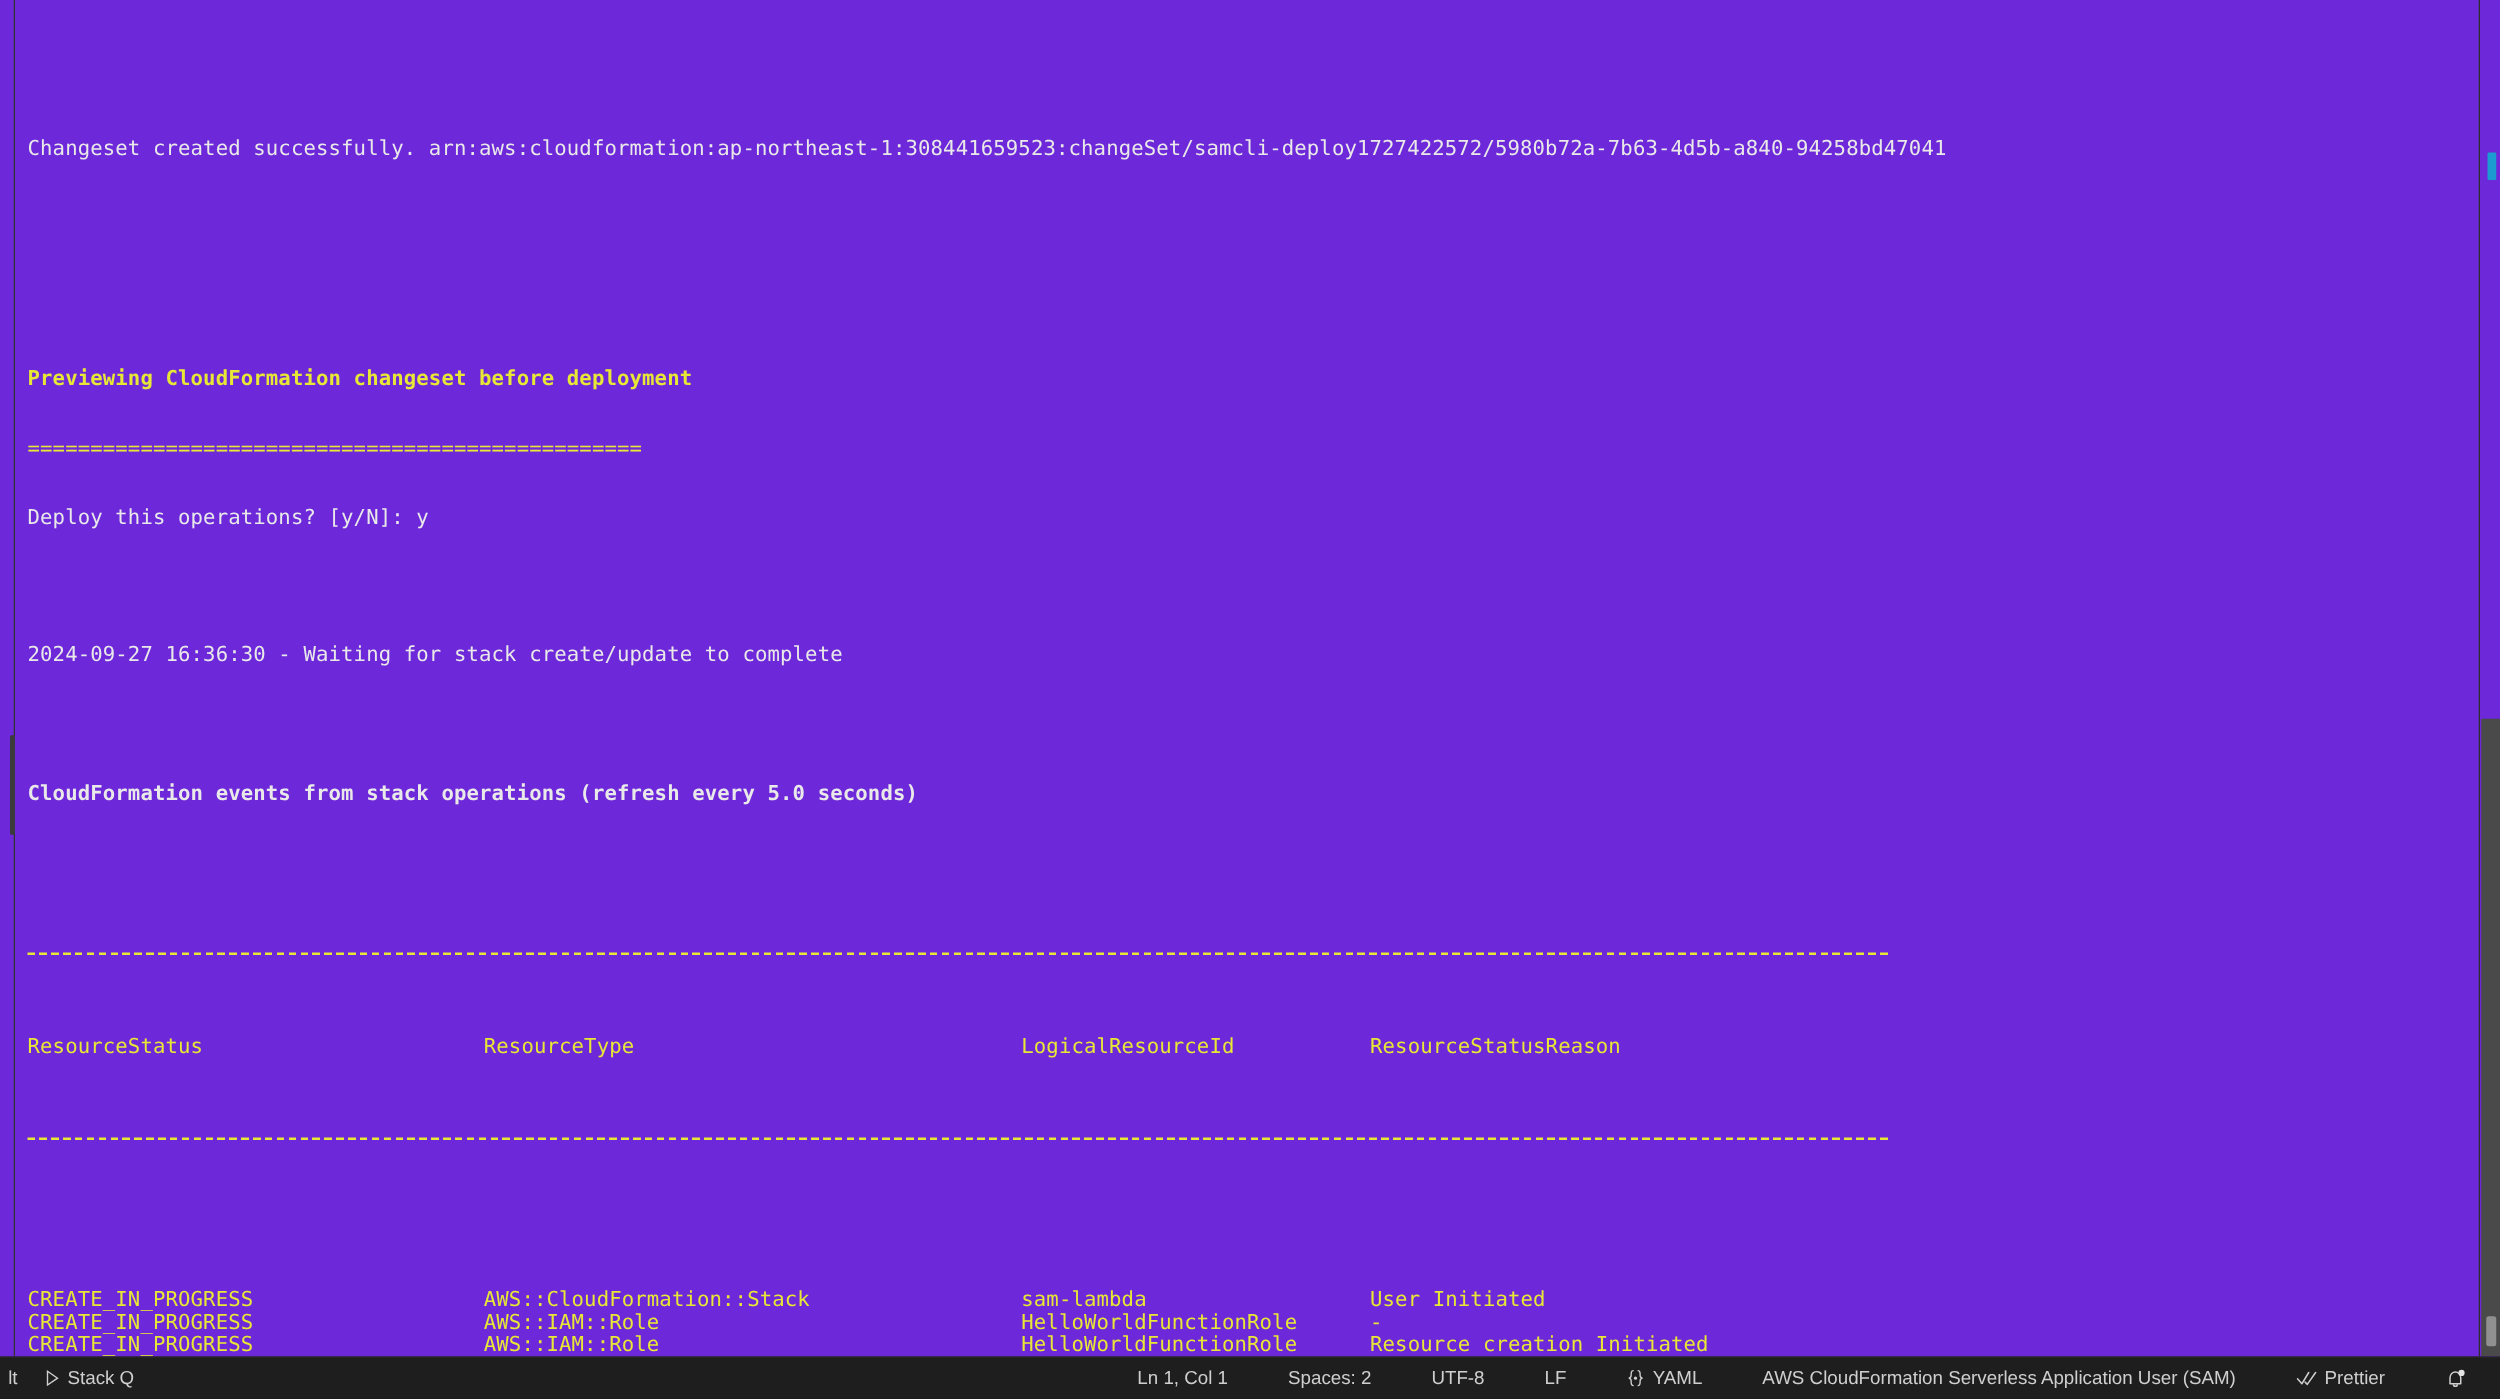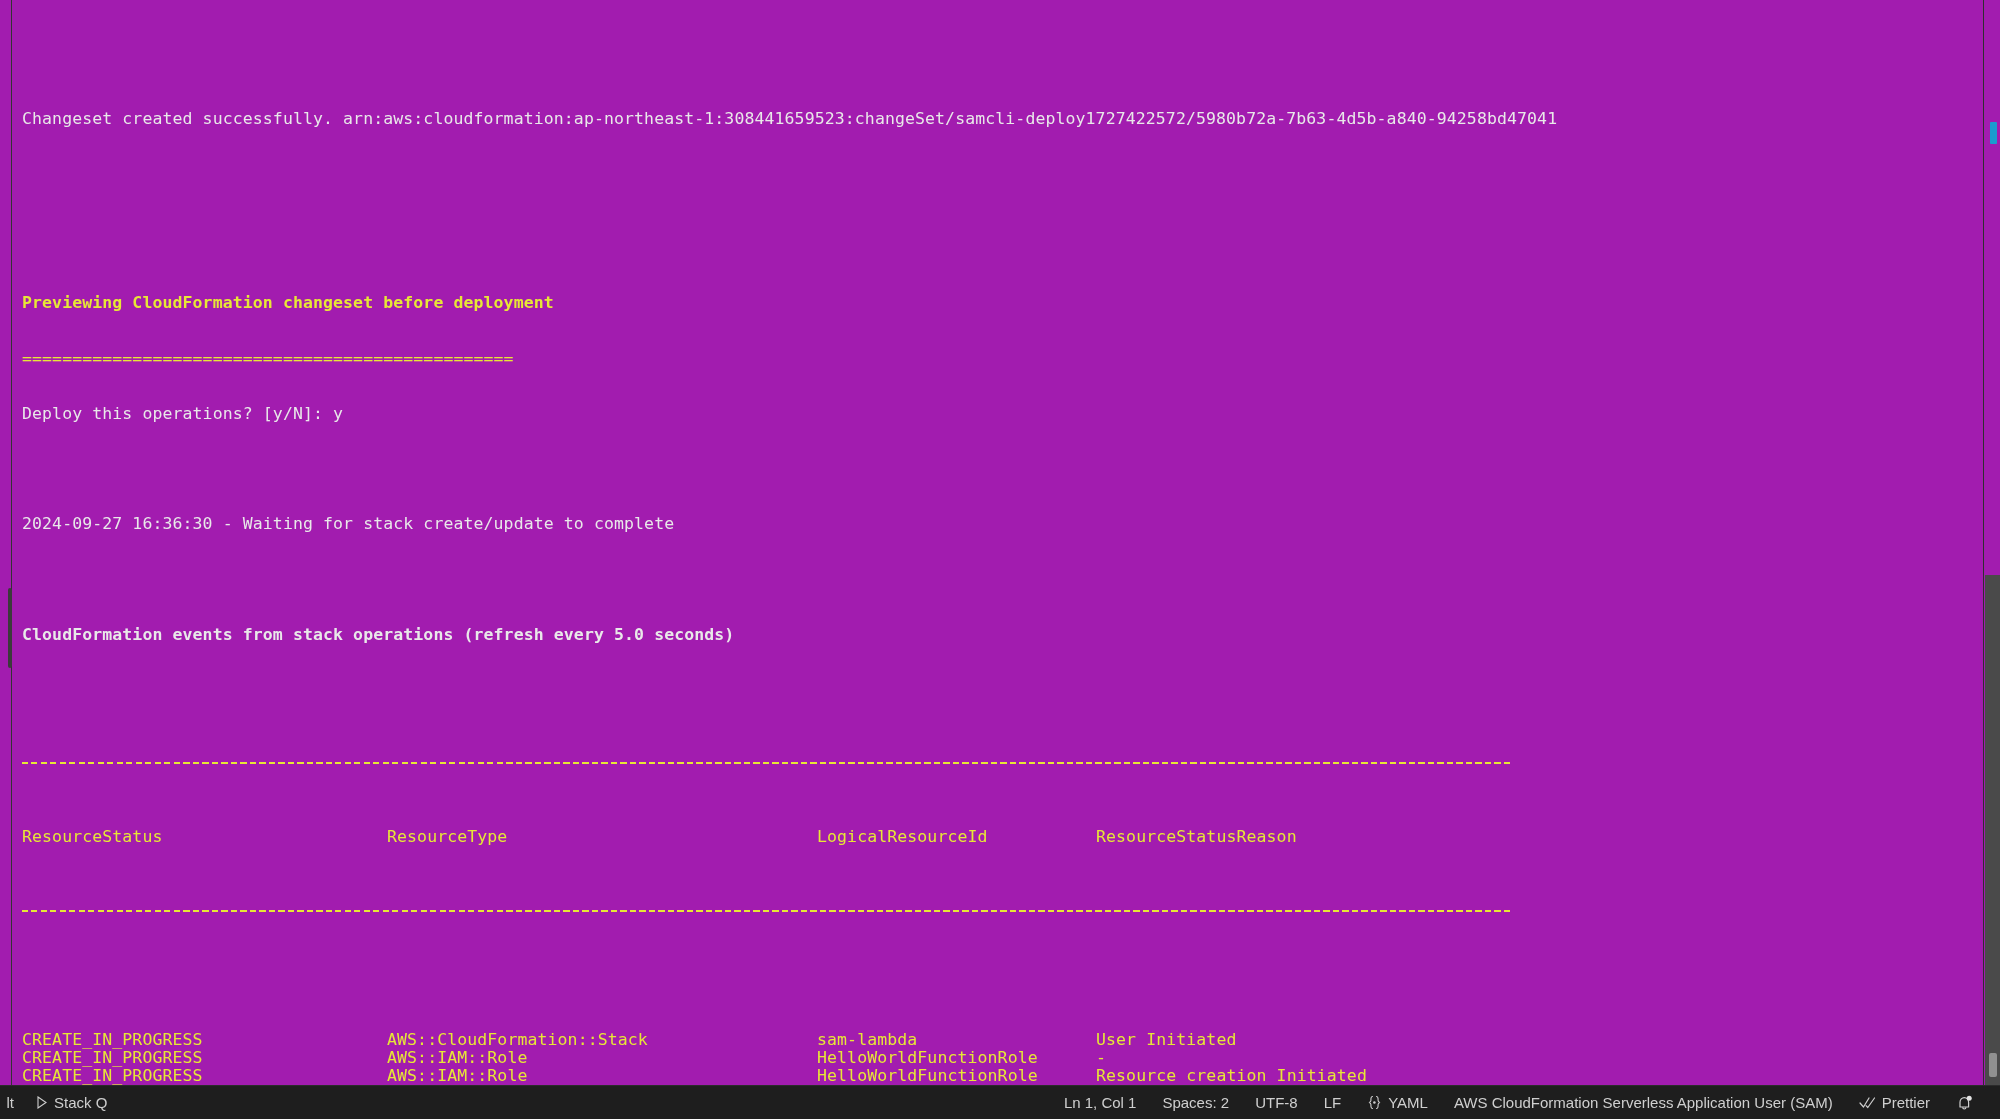--- a/index.html
+++ b/index.html
@@ -20,21 +20,21 @@
     width: 2000px; height: 1119px;
     background: #1b1b1b;
     display: flex;
     flex-direction: column;
   }
 
   
   .terminal-panel {
     position: relative;
     flex: 1 1 auto;
-    background: #a21caf;
+    background: #6d28d9;
     overflow: hidden;
   }
   .term-left-rule {
     position: absolute;
     left: 11px; top: 0; bottom: 0;
     width: 1px;
     background: #333333;
   }
   .term-left-scroll {
     position: absolute;
@@ -136,21 +136,21 @@
     padding: 0 10px 0 0;
   }
   .sb-left {
     display: flex; align-items: center;
     gap: 14px;
     padding-left: 0px;
   }
   .sb-right {
     margin-left: auto;
     display: flex; align-items: center;
-    gap: 18px;
+    gap: 40px;
     padding-right: 12px;
   }
   .sb-item {
     display: flex; align-items: center;
     gap: 6px;
     white-space: nowrap;
     padding: 2px 4px;
   }
   .sb-clipped {
     color: #cfcfcf;

